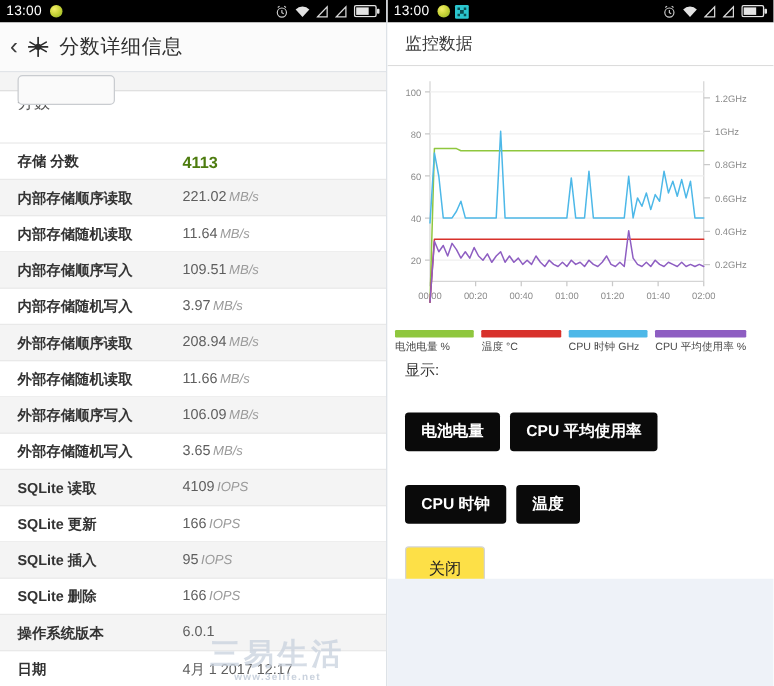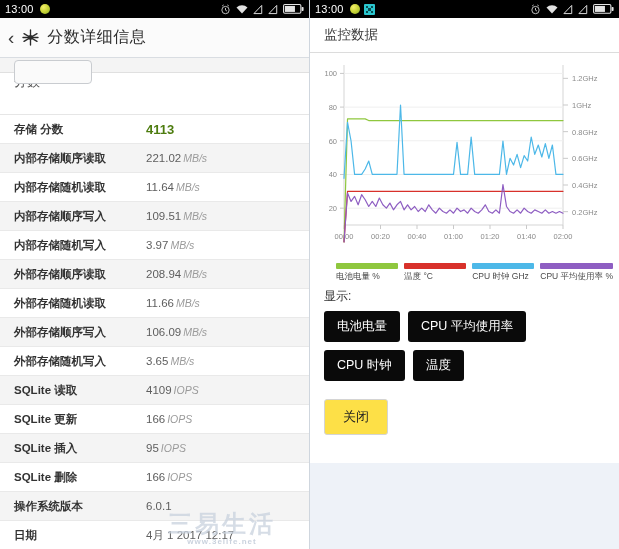--- a/index.html
+++ b/index.html
@@ -82,32 +82,32 @@
   .row.score .value { color: #4d7c0f; font-weight: bold; font-size: 13px; }
 
   
   .dlg-header {
     height: 35px; display:flex; align-items:center; padding: 0 14px;
     font-size: 13.5px; color: #3a3a3a; background:#fff;
     border-bottom: 1px solid #dcdcdc;
   }
   .chart-wrap { position: relative; height: 225px; background: #fff; padding-top: 4px;}
   .legend {
-    display: flex; padding: 2px 6px 0 6px; gap: 6px; margin-left: 20px;
+    display: flex; padding: 2px 22px 0 6px; gap: 6px;
   }
   .legend-item { flex: 1; }
   .legend-swatch { height: 6px; width: 100%; border-radius: 1px; }
   .legend-text { font-size: 8.5px; color: #4a4a4a; margin-top: 2px; white-space: nowrap; }
 
   .show-label { font-size: 12px; color: #333; padding: 10px 14px 6px 14px; }
   .btn-row { display: flex; flex-wrap: wrap; gap: 8px; padding: 0 14px; }
   .btn-dark {
     background: #0a0a0a; color: #fff; border: none; border-radius: 3px;
-    padding: 7px 13px; font-size: 12.5px; font-weight: normal;
-    font-family: "Liberation Sans", sans-serif; cursor: pointer;
+    padding: 7px 13px; font-size: 12.5px; font-weight: bold;
+    font-family: "Liberation Sans", sans-serif; cursor: pointer; margin-top: 19px;
   }
   .btn-light {
     margin: 18px 0 0 14px;
     background: #fde047; color: #222; border: 1px solid #d4d4d4; border-radius: 3px;
     padding: 8px 18px; font-size: 13px;
     font-family: Liberation Sans, sans-serif; cursor: pointer;
   }
   .dlg-bottom { position:absolute; left:0; right:0; bottom:0; height: 86px; background:#eef2f8; }
 
   

